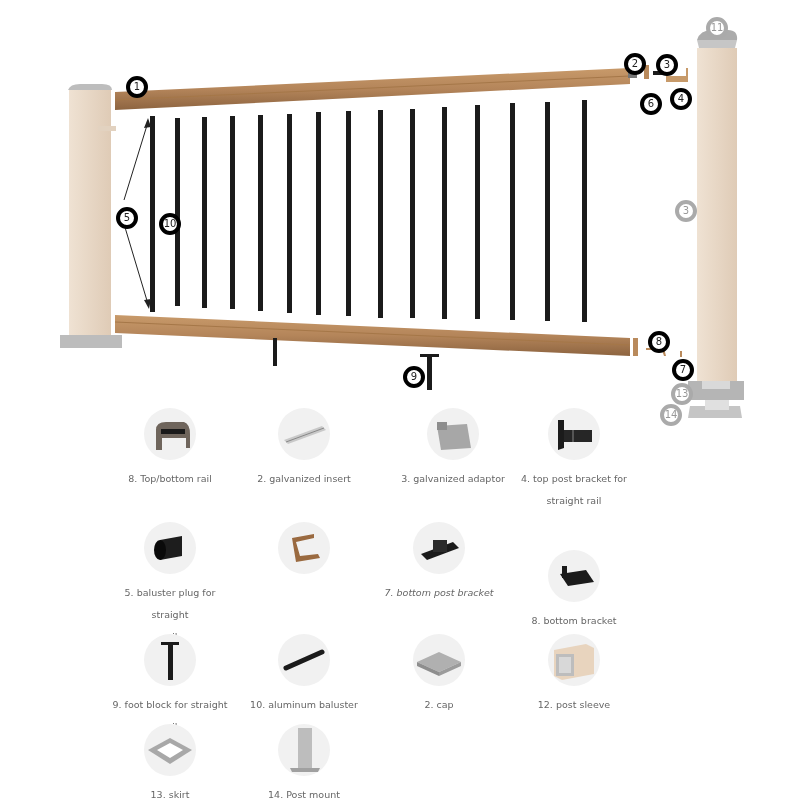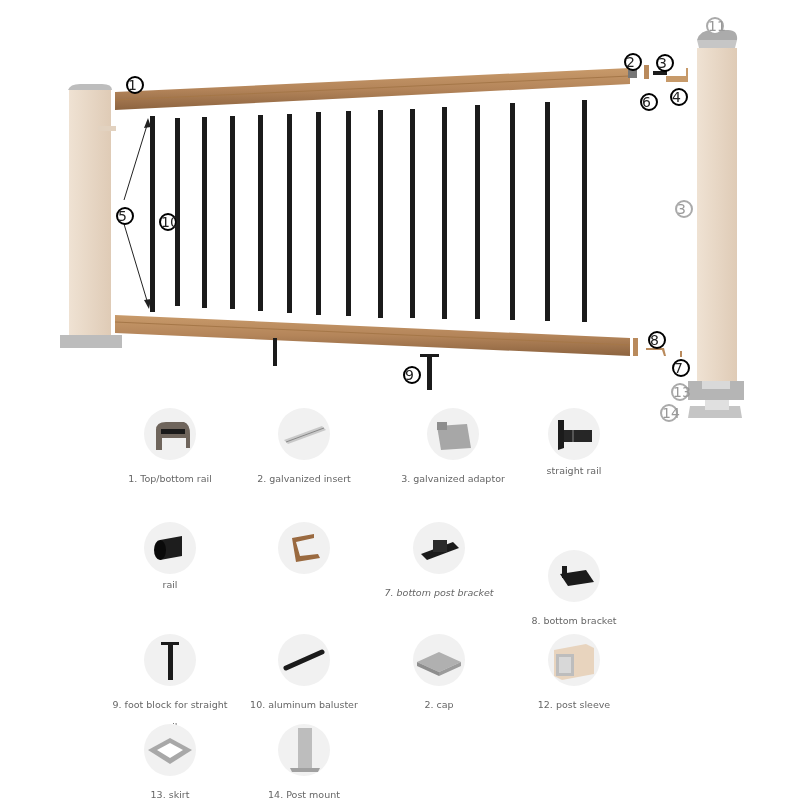--- a/index.html
+++ b/index.html
@@ -1,20 +1,20 @@
 <!DOCTYPE html>
 <html><head>
 <meta charset="utf-8">
 <style>
   html, body { margin:0; padding:0; background:#ffffff; }
   body { width:800px; height:800px; position:relative; overflow:hidden;
          font-family:"DejaVu Sans", sans-serif; color:#555; }
   #diagram { position:absolute; left:0; top:0; width:800px; height:400px; }
-  .callout { position:absolute; width:14px; height:14px; border:2px solid #000000; border-radius:50%;
-             font-size:14px; line-height:14px; color:#222; background:#fff; }
+  .callout { position:absolute; width:14px; height:14px; border:4px solid #000000; border-radius:50%;
+             font-size:10px; line-height:14px; text-align:center; color:#222; background:#fff; }
   .callout.light { border-color:#aaa; color:#999; }
   .part { position:absolute; width:130px; text-align:center; }
   .part .thumb { width:52px; height:52px; border-radius:50%; background:#f1f1f1; margin:0 auto;
                  position:relative; overflow:hidden; }
   .part .label { font-size:9.5px; color:#666; margin-top:8px; line-height:22px; }
   .part .thumb svg { position:absolute; left:0; top:0; }
 </style>
 </head>
 <body>
 
@@ -111,21 +111,21 @@
 
 <div>
 
   <div class="part" style="left:105px;top:408px;">
     <div class="thumb">
       <svg width="52" height="52">
           <path d="M12,22 Q12,14 22,14 L40,14 Q46,16 46,26 L46,40 L42,40 L42,30 L18,30 L18,42 L12,42 Z" fill="#6f655c"></path>
           <rect x="17" y="21" width="24" height="5" fill="#1a1a1a"></rect>
         </svg>
     </div>
-    <div class="label">1. Top/bottom rail</div>
+    <div class="label">8. Top/bottom rail</div>
   </div>
 
   <div class="part" style="left:239px;top:408px;">
     <div class="thumb">
       <svg width="52" height="52">
           <polygon points="6,32 44,18 48,22 10,36" fill="#c9c9c9"></polygon>
           <line x1="8" y1="34" x2="46" y2="20" stroke="#888" stroke-width="1"></line>
         </svg>
     </div>
     <div class="label">2. galvanized insert</div>
@@ -142,30 +142,32 @@
   </div>
 
   <div class="part" style="left:509px;top:408px;">
     <div class="thumb">
       <svg width="52" height="52">
           <path d="M10,12 L16,12 L16,40 L10,42 Z" fill="#1b1b1b"></path>
           <rect x="16" y="22" width="28" height="12" fill="#262626"></rect>
           <rect x="24" y="22" width="2" height="12" fill="#555"></rect>
         </svg>
     </div>
+    <div class="label">4. top post bracket for</div>
     <div class="label" style="margin-top:0;">straight rail</div>
   </div>
 
   <div class="part" style="left:105px;top:522px;">
     <div class="thumb">
       <svg width="52" height="52">
           <path d="M16,18 L38,14 L38,34 L16,38 Z" fill="#1d1d1d"></path>
           <ellipse cx="16" cy="28" rx="6" ry="10" fill="#0a0a0a"></ellipse>
         </svg>
     </div>
+    <div class="label">5. baluster plug for straight</div>
     <div class="label" style="margin-top:0;">rail</div>
   </div>
 
   <div class="part" style="left:239px;top:522px;">
     <div class="thumb">
       <svg width="52" height="52">
           <path d="M14,16 L36,12 L36,16 L18,20 L22,34 L40,32 L42,36 L18,40 Z" fill="#9a6a40"></path>
         </svg>
     </div>
   </div>

